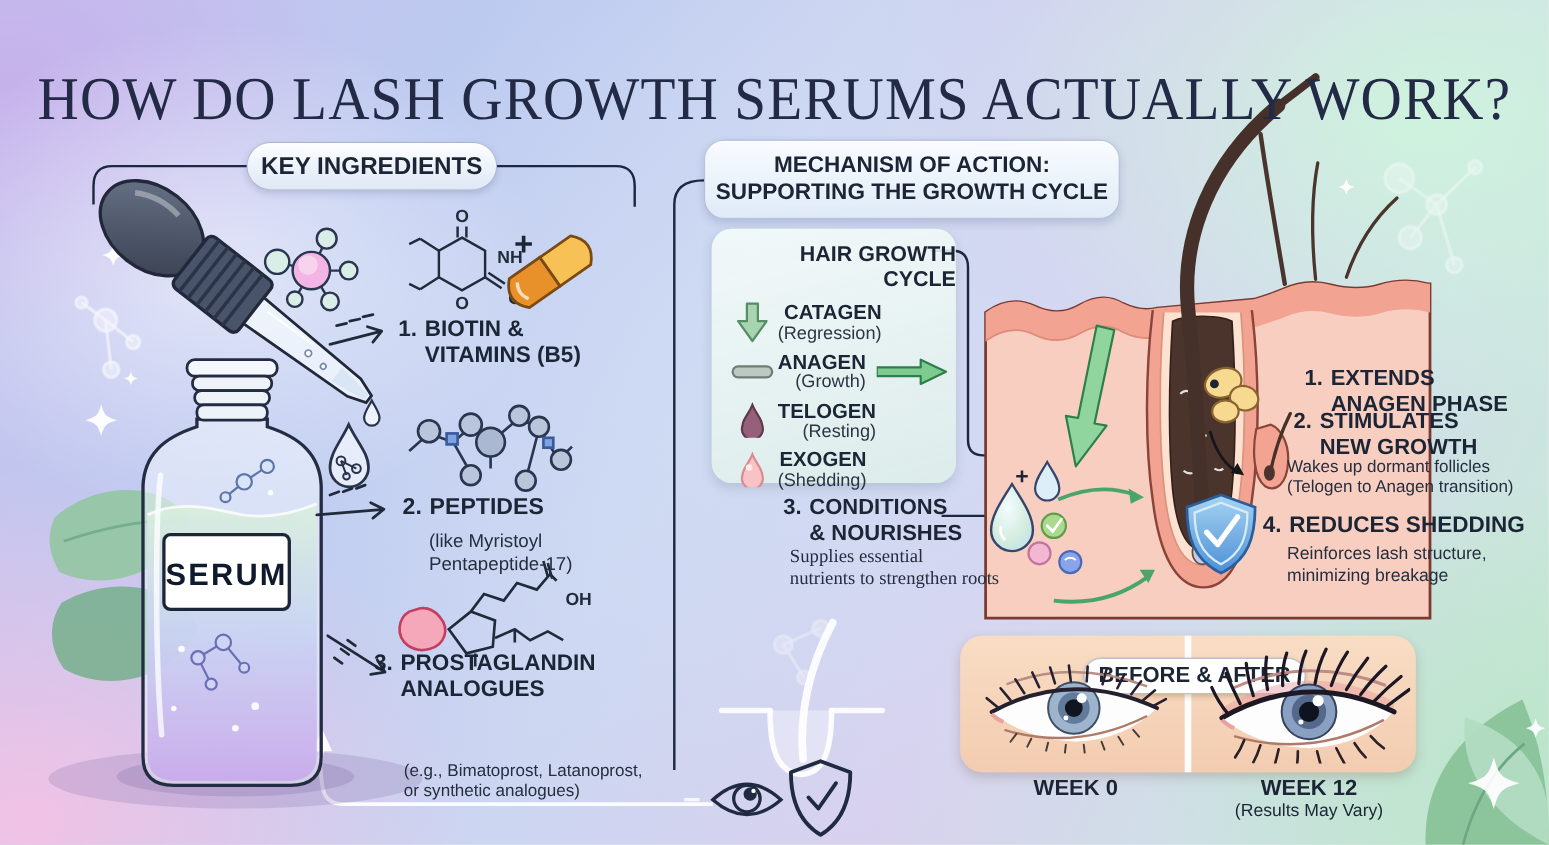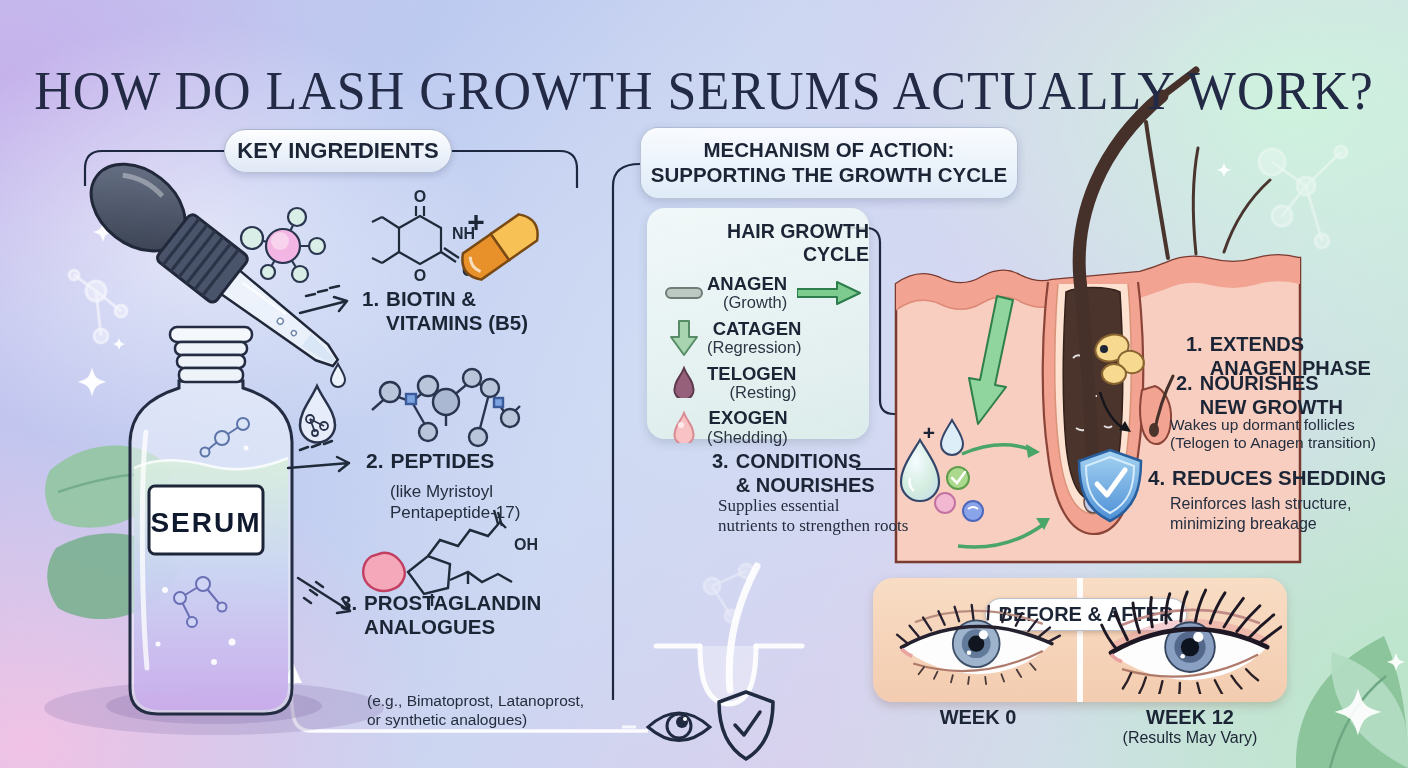--- a/index.html
+++ b/index.html
@@ -407,43 +407,43 @@
 
   <div id="mech-box" class="abs layer2">
     <span class="pre">MECHANISM OF ACTION:
 SUPPORTING THE GROWTH CYCLE</span>
   </div>
 
   <div id="cycle-panel" class="abs layer2">
     <div id="cycle-title">HAIR GROWTH CYCLE</div>
     <div class="cyc-row">
       <span class="cyc-icon">
+        <svg width="28" height="38">
+            <polygon points="9,2 19,2 19,18 27,18 14,36 1,18 9,18" fill="#a8d4b0" stroke="#578c66" stroke-width="2" stroke-linejoin="round"></polygon>
+          </svg>
+      </span>
+      <span>
+        <div class="cyc-name">CATAGEN</div>
+        <div class="cyc-desc">(Regression)</div>
+      </span>
+    </div>
+    <div class="cyc-row">
+      <span class="cyc-icon">
         <svg width="40" height="16">
             <rect x="2" y="3" width="36" height="10" rx="5" fill="#bcc8c2" stroke="#6e7d76" stroke-width="2"></rect>
           </svg>
       </span>
       <span>
         <div class="cyc-name">ANAGEN</div>
         <div class="cyc-desc">(Growth)</div>
       </span>
       <span style="margin-left:10px">
         <svg width="66" height="26">
             <polygon points="0,9 40,9 40,2 63,13 40,24 40,17 0,17" fill="#7dcb8e" stroke="#2e7e4d" stroke-width="2" stroke-linejoin="round"></polygon>
           </svg>
-      </span>
-    </div>
-    <div class="cyc-row">
-      <span class="cyc-icon">
-        <svg width="28" height="38">
-            <polygon points="9,2 19,2 19,18 27,18 14,36 1,18 9,18" fill="#a8d4b0" stroke="#578c66" stroke-width="2" stroke-linejoin="round"></polygon>
-          </svg>
-      </span>
-      <span>
-        <div class="cyc-name">CATAGEN</div>
-        <div class="cyc-desc">(Regression)</div>
       </span>
     </div>
     <div class="cyc-row">
       <span class="cyc-icon">
         <svg width="24" height="32">
             <path d="M12,2 C15,10 21,15 21,21 A9.5,9.5 0 1 1 3,21 C3,15 9,10 12,2 Z" fill="#96607a" stroke="#5d3a4d" stroke-width="2"></path>
           </svg>
       </span>
       <span>
         <div class="cyc-name">TELOGEN</div>
@@ -484,21 +484,21 @@
 or synthetic analogues)</div>
 
 
   <div id="eff1" class="abs lbl layer3">
     <span class="num">1.</span>
     <span class="pre">EXTENDS
 ANAGEN PHASE</span>
   </div>
   <div id="eff2" class="abs lbl layer3">
     <span class="num">2.</span>
-    <span class="pre">NOURISHES
+    <span class="pre">STIMULATES
 NEW GROWTH</span>
   </div>
   <div id="eff2-sub" class="abs pre sub layer3">Wakes up dormant follicles
 (Telogen to Anagen transition)</div>
   <div id="eff3" class="abs lbl layer3">
     <span class="num">3.</span>
     <span class="pre">CONDITIONS
 &amp; NOURISHES</span>
   </div>
   <div id="eff3-sub" class="abs pre sub layer3">Supplies essential

